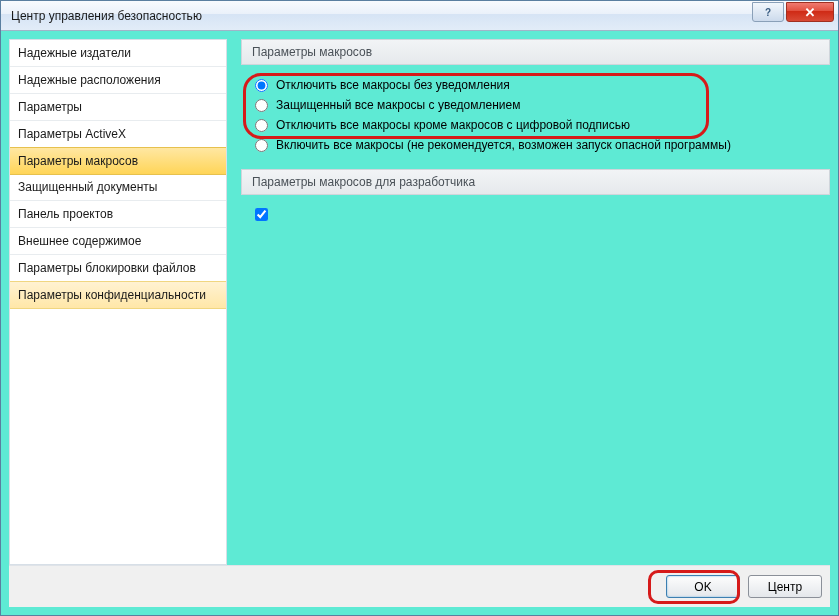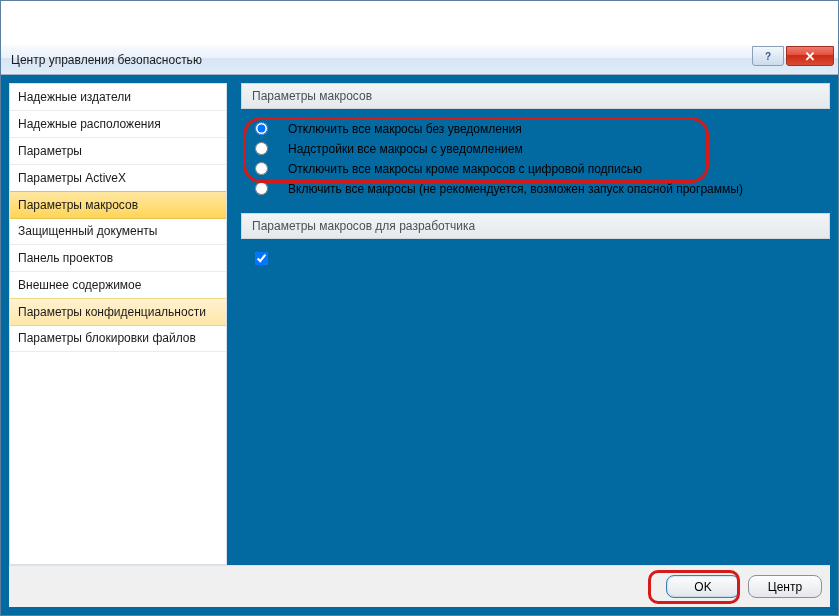--- a/index.html
+++ b/index.html
@@ -20,21 +20,20 @@
     box-shadow: 0 0 8px rgba(0,0,0,0.3);
   }
   .titlebar {
     height: 30px;
     background: linear-gradient(to bottom, #f8fbfe 0%, #eaf1fa 45%, #d6e4f5 46%, #e2ecf8 100%);
     border-bottom: 1px solid #a0b4c8;
     display: flex;
     align-items: center;
     padding: 0 0 0 10px;
     position: relative;
-    margin-top: 44px;
   }
   .titlebar-text {
     color: #1a1a1a;
     font-size: 12px;
   }
   .titlebar-buttons {
     position: absolute;
     right: 0;
     top: 0;
     display: flex;
@@ -64,21 +63,21 @@
     margin-right: 4px;
   }
   .tb-btn.help {
     font-weight: bold;
   }
   .body-area {
     flex: 1;
     display: flex;
     flex-direction: column;
     padding: 8px;
-    background: #0369a1;
+    background: #5eead4;
   }
   .content-row {
     flex: 1;
     display: flex;
     gap: 0;
     min-height: 0;
   }
   .sidebar {
     width: 218px;
     border: 1px solid #d7dfe7;
@@ -118,22 +117,22 @@
     font-size: 12px;
     color: #4a5158;
     margin-bottom: 10px;
   }
   .options-block {
     padding: 0 0 14px 14px;
     position: relative;
   }
   .radio-row, .check-row {
     display: flex;
-    align-items: flex-start;
-    gap: 20px;
+    align-items: flex-end;
+    gap: 8px;
     padding: 3px 0;
   }
   .radio-row input, .check-row input {
     margin: 0;
   }
   .radio-row label, .check-row label {
     cursor: pointer;
   }
   .callout-1 {
     position: absolute;
@@ -154,21 +153,21 @@
     gap: 8px;
     padding: 0 8px;
     background: #f0f0f0;
     position: relative;
   }
   .btn {
     min-width: 74px;
     height: 23px;
     border: 1px solid #8b9099;
     background: linear-gradient(to bottom, #fdfdfd, #e4e7eb);
-    border-radius: 8px;
+    border-radius: 3px;
     font-family: inherit;
     font-size: 12px;
     cursor: pointer;
     padding: 0 10px;
   }
   .btn.default {
     border-color: #3c7fb1;
     box-shadow: 0 0 2px #6fb6e4 inset;
   }
   .callout-2 {
@@ -201,37 +200,37 @@
 
       <div class="sidebar">
         <div class="sidebar-item"><span>Надежные издатели</span></div>
         <div class="sidebar-item"><span>Надежные расположения</span></div>
         <div class="sidebar-item"><span>Параметры</span></div>
         <div class="sidebar-item"><span>Параметры ActiveX</span></div>
         <div class="sidebar-item selected"><span>Параметры макросов</span></div>
         <div class="sidebar-item"><span>Защищенный документы</span></div>
         <div class="sidebar-item"><span>Панель проектов</span></div>
         <div class="sidebar-item"><span>Внешнее содержимое</span></div>
+        <div class="sidebar-item"><span>Параметры блокировки файлов</span></div>
         <div class="sidebar-item highlight2"><span>Параметры конфиденциальности</span></div>
-        <div class="sidebar-item"><span>Параметры блокировки файлов</span></div>
       </div>
 
       <div class="main">
 
         <div class="section-header">Параметры макросов</div>
 
         <div class="options-block">
           <div class="callout-1"></div>
           <div class="radio-row">
             <input type="radio" name="macro" checked="" style="">
             <label>Отключить все макросы без уведомления</label>
           </div>
           <div class="radio-row">
             <input type="radio" name="macro" style="">
-            <label>Надстройки все макросы с уведомлением</label>
+            <label>Защищенный все макросы с уведомлением</label>
           </div>
           <div class="radio-row">
             <input type="radio" name="macro" style="">
             <label>Отключить все макросы кроме макросов с цифровой подписью</label>
           </div>
           <div class="radio-row">
             <input type="radio" name="macro" style="">
             <label>Включить все макросы (не рекомендуется, возможен запуск опасной программы)</label>
           </div>
         </div>

